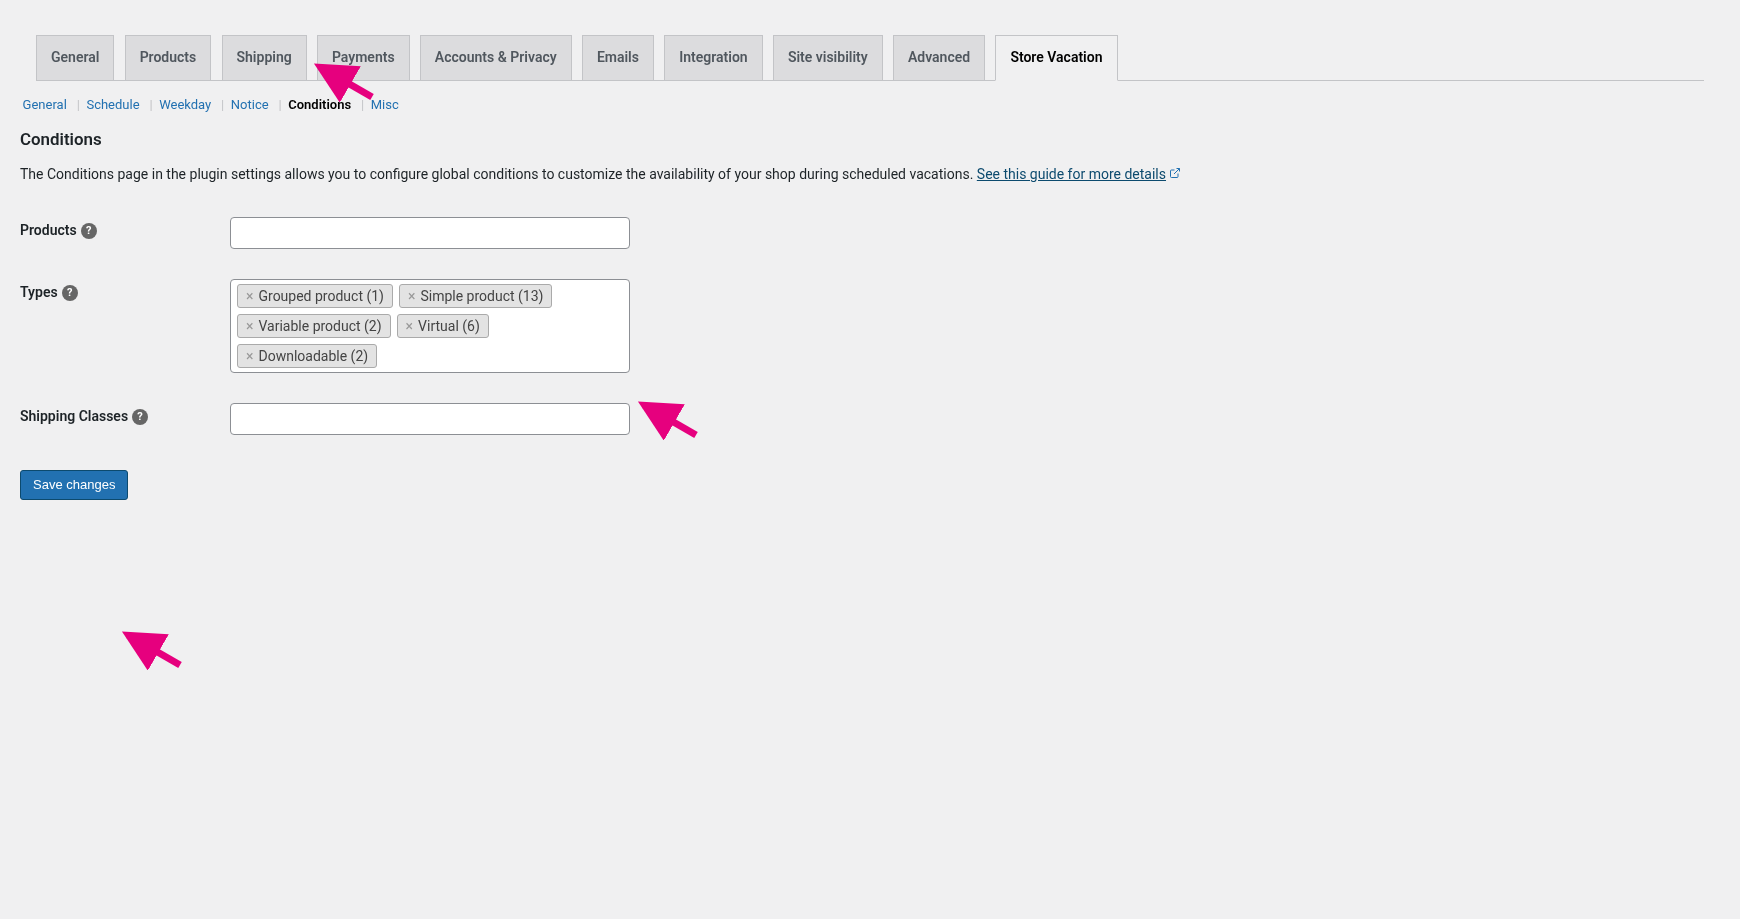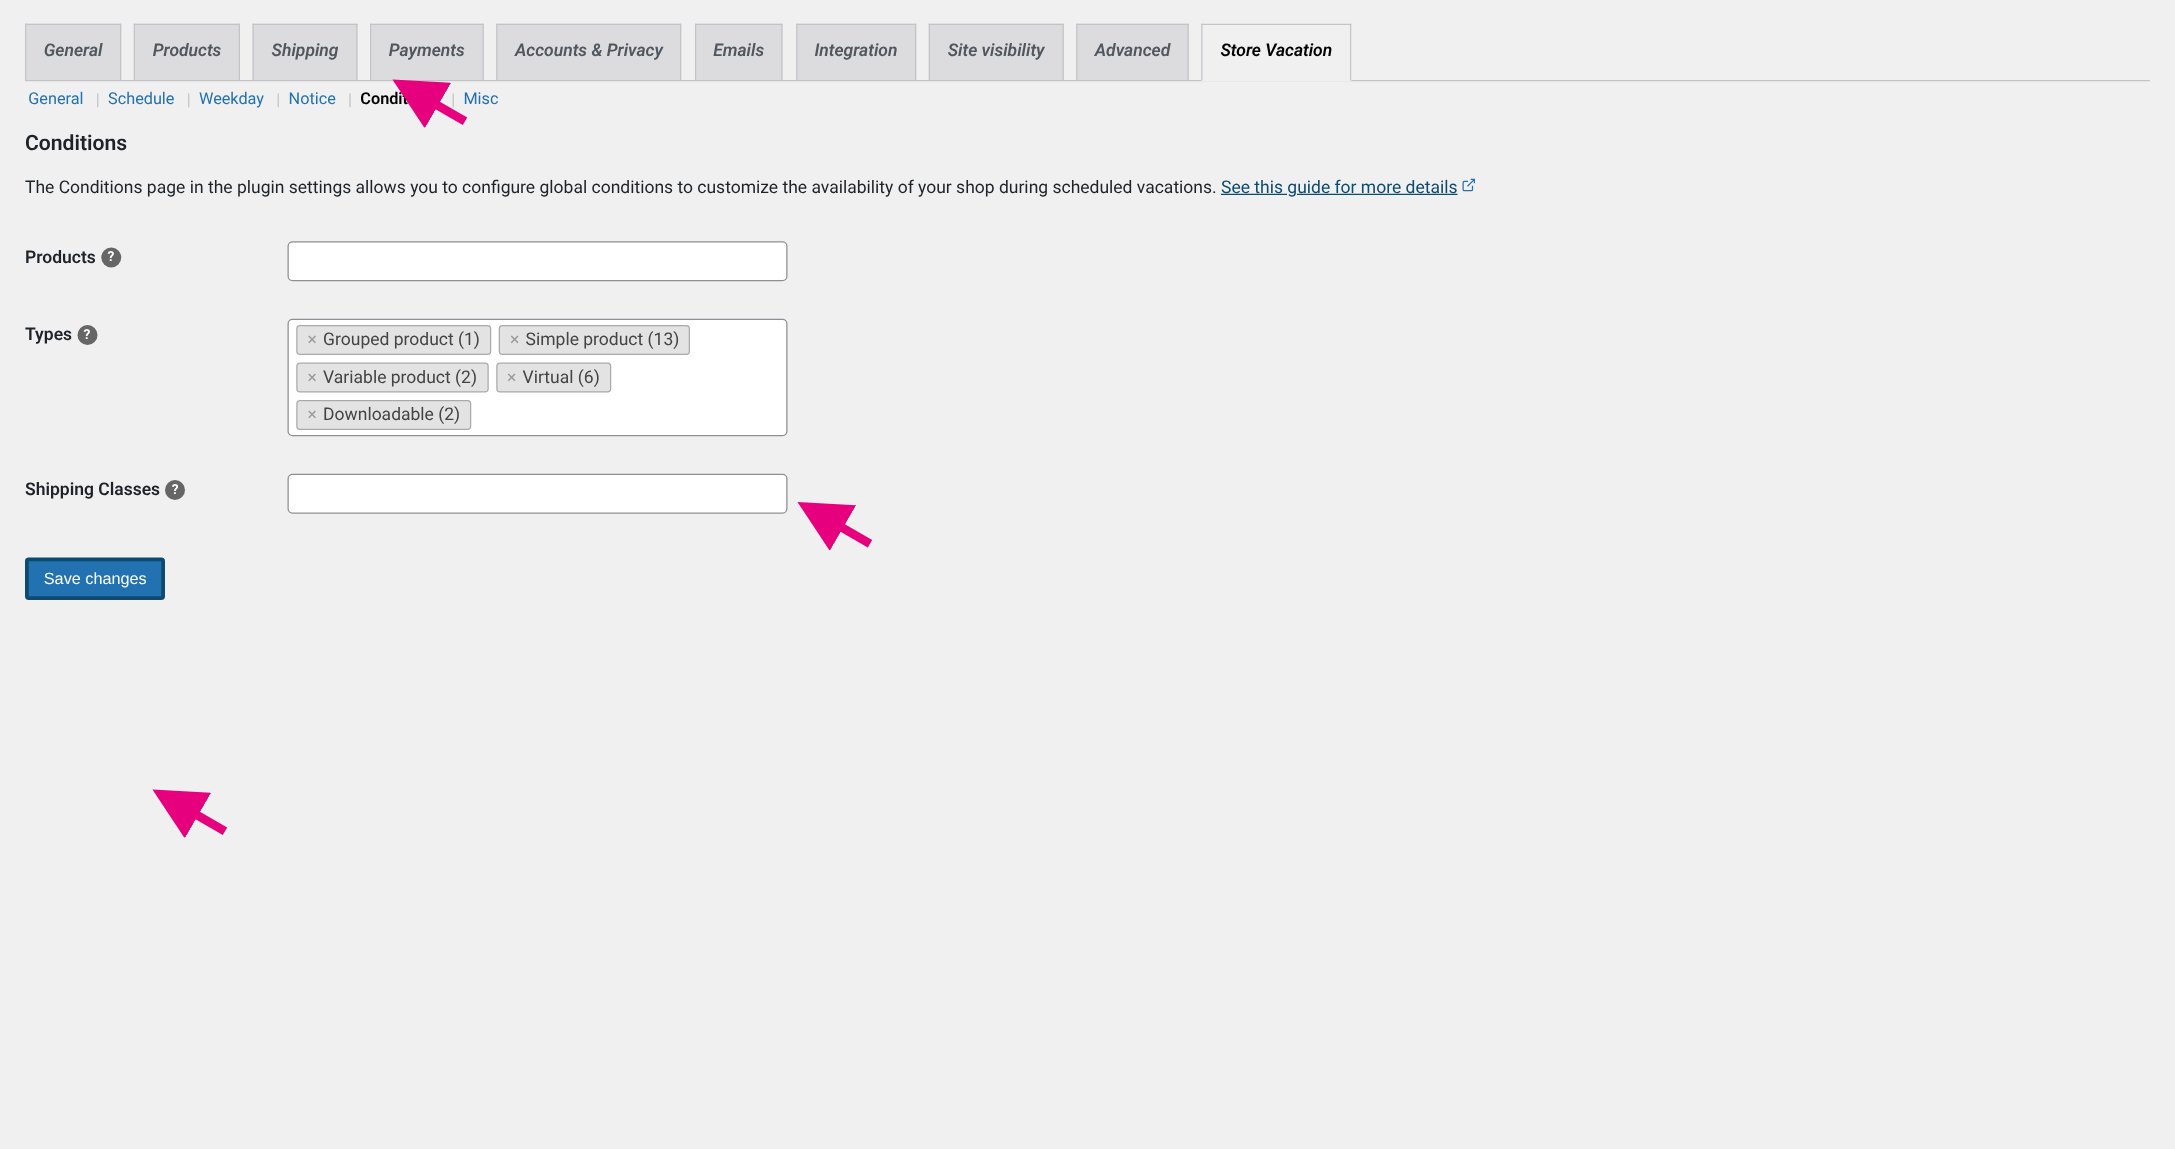--- a/index.html
+++ b/index.html
@@ -9,24 +9,23 @@
     font-family: -apple-system, BlinkMacSystemFont, "Segoe UI", Roboto, sans-serif;
     background: #f0f0f1;
     color: #1d2327;
     font-size: 13px;
   }
   .wrap {
     padding: 0 20px 20px 20px;
   }
   .nav-tab-wrapper {
     border-bottom: 1px solid #c3c4c7;
-    margin: 0;
+    margin: 16px;
     padding-top: 19px;
     padding-bottom: 0;
-    font-style: italic;
   }
   .nav-tab {
     display: inline-block;
     padding: 10px 14px;
     margin-left: 0.5em;
     font-size: 14px;
     font-weight: 600;
     line-height: 1.7;
     background: #dcdcde;
     color: #50575e;
@@ -142,21 +141,21 @@
   .select2 .tag .x {
     color: #999;
     margin-right: 5px;
     font-size: 14px;
     cursor: pointer;
     line-height: 1;
   }
   .button-primary {
     display: inline-block;
     background: #2271b1;
-    border: 3px solid #0c4a6e;
+    border: 1px solid #0c4a6e;
     color: #fff;
     font-size: 13px;
     line-height: 2.15;
     min-height: 30px;
     padding: 0 12px;
     border-radius: 3px;
     cursor: pointer;
   }
   .submit { margin-top: 20px; padding: 0; }
   .arrow {

